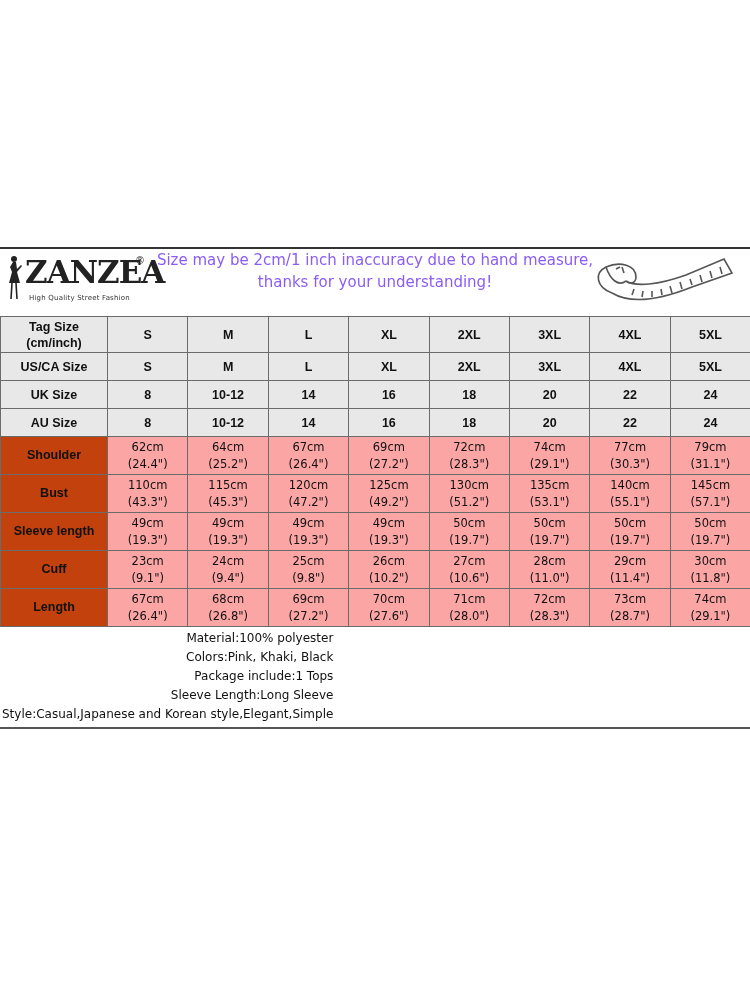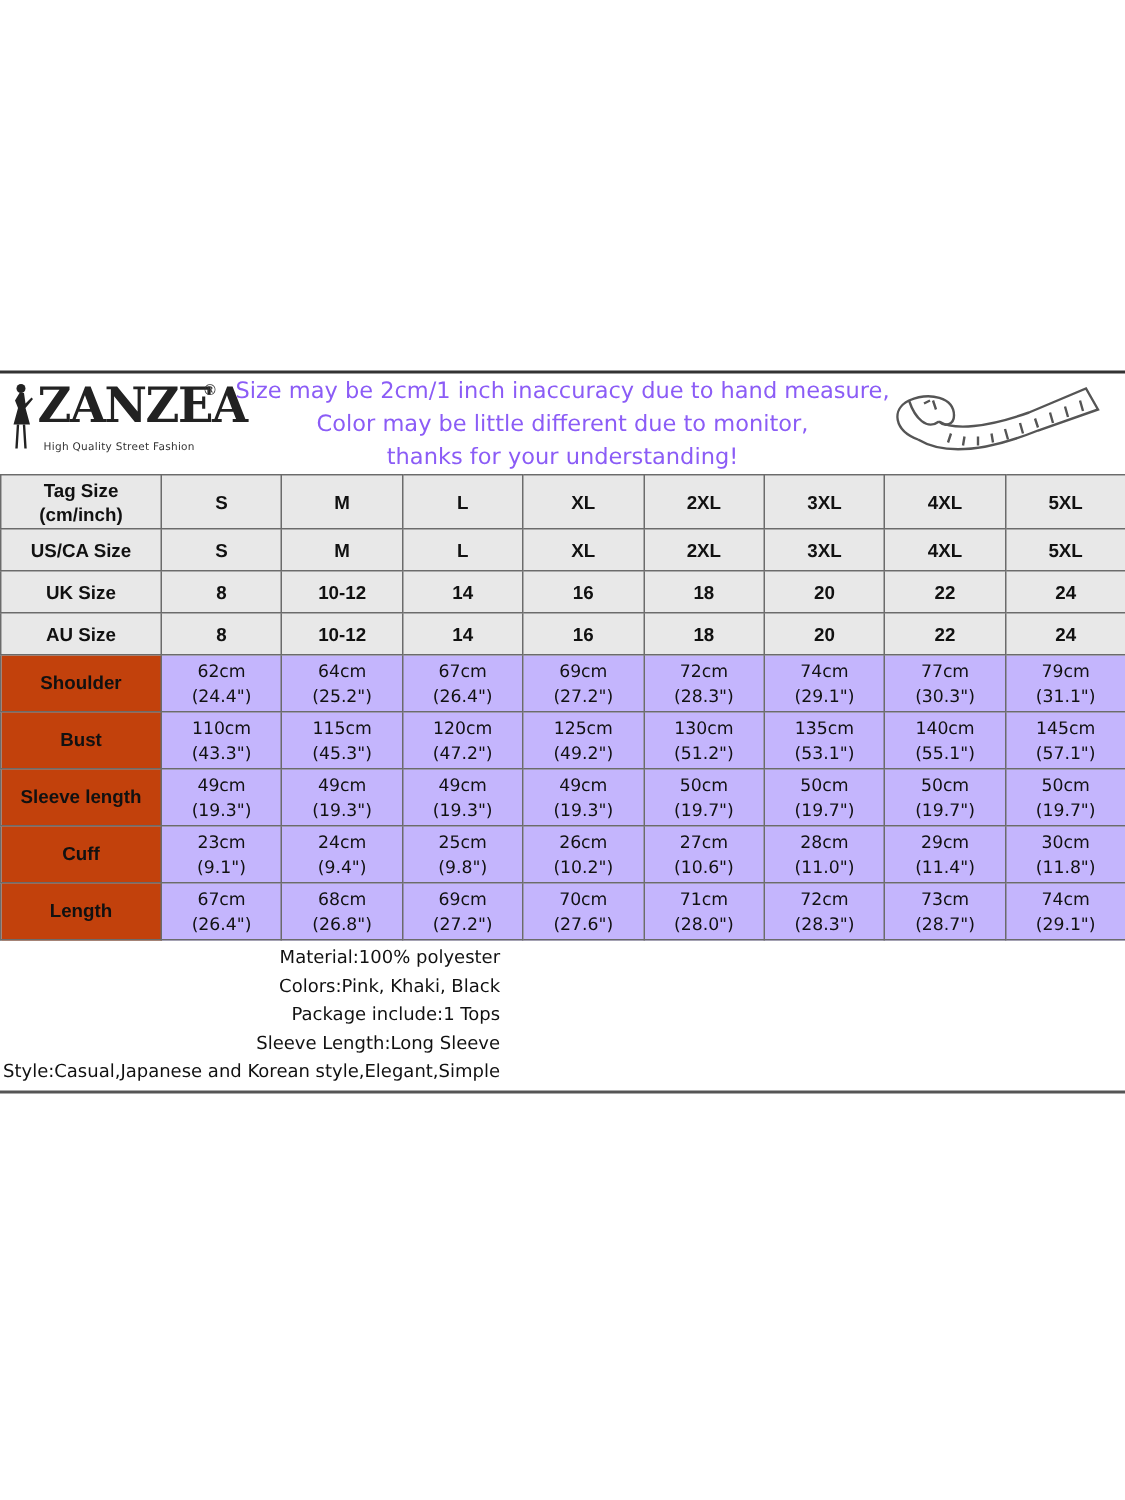--- a/index.html
+++ b/index.html
@@ -18,21 +18,21 @@
 
     table.size { position: absolute; left: 0; top: 69px; width: 750px; border-collapse: collapse; table-layout: fixed; }
     table.size td { border: 1px solid #6b6b6b; text-align: center; vertical-align: middle; padding: 0; }
     table.size col.c0 { width: 107px; }
     table.size col.cx { width: 80.4px; }
     .hrow td { background: #e8e8e8; font-family: "Liberation Sans", sans-serif; font-weight: bold; font-size: 12.5px; color: #111; }
     .hrow.r0 td { height: 35px; }
     .hrow.r1 td { height: 27px; }
     .hrow.r2 td { height: 27px; }
     .hrow.r3 td { height: 27px; }
-    .mrow td { height: 37px; background: #c4b5fd; font-family: "DejaVu Sans", sans-serif; font-size: 11.5px; line-height: 17px; color: #111; }
+    .mrow td { height: 37px; background: #fca5a5; font-family: "DejaVu Sans", sans-serif; font-size: 11.5px; line-height: 17px; color: #111; }
     .mrow td.lbl { background: #c2410c; font-family: "Liberation Sans", sans-serif; font-weight: bold; font-size: 12.5px; }
     .hrow td.lbl { line-height: 16px; }
     .cell-line { display: block; }
 
     .info { position: absolute; left: 2px; top: 382px; font-family: "DejaVu Sans", sans-serif; font-size: 12px; line-height: 19px; color: #111; text-align: right; }
     .bottom-rule { position: absolute; left: 0; top: 480px; width: 750px; height: 2px; background: #555; }
   </style>
 </head>
 <body>
 
@@ -46,21 +46,20 @@
         <path d="M8 7 L11 7 L12 14 L16 10 L17 11 L12 17 L15 28 L4 28 L7 17 L5 12 Z" fill="#222"></path>
         <path d="M7 28 L6 44 M11 28 L12 44" stroke="#222" stroke-width="1.6"></path>
       </svg>
       <span class="wordmark">ZANZEA</span>
       <span class="reg">®</span>
       <span class="tagline">High Quality Street Fashion</span>
     </div>
 
     <div class="notice">
       <div>Size may be 2cm/1 inch inaccuracy due to hand measure,</div>
-      <div>Color may be little different due to monitor,</div>
       <div>thanks for your understanding!</div>
     </div>
 
     <svg class="tape" viewBox="0 0 146 58">
       <g fill="none" stroke="#555" stroke-width="1.6">
         <path d="M20 40 C4 34 2 20 14 14 C28 8 44 12 44 24 C44 30 38 32 34 28"></path>
         <path d="M14 14 C18 26 26 34 34 28"></path>
         <path d="M20 40 C40 52 70 46 100 34 L140 20 L132 6 L94 22 C66 32 44 34 34 28"></path>
         <path d="M40 42 L42 36 M50 44 L51 38 M60 44 L60 38 M70 42 L69 36 M80 40 L78 33 M90 36 L88 29 M100 32 L98 26 M110 29 L108 22 M120 25 L118 18 M130 21 L128 14"></path>
         <path d="M24 16 L28 14 M30 14 L32 20"></path>

